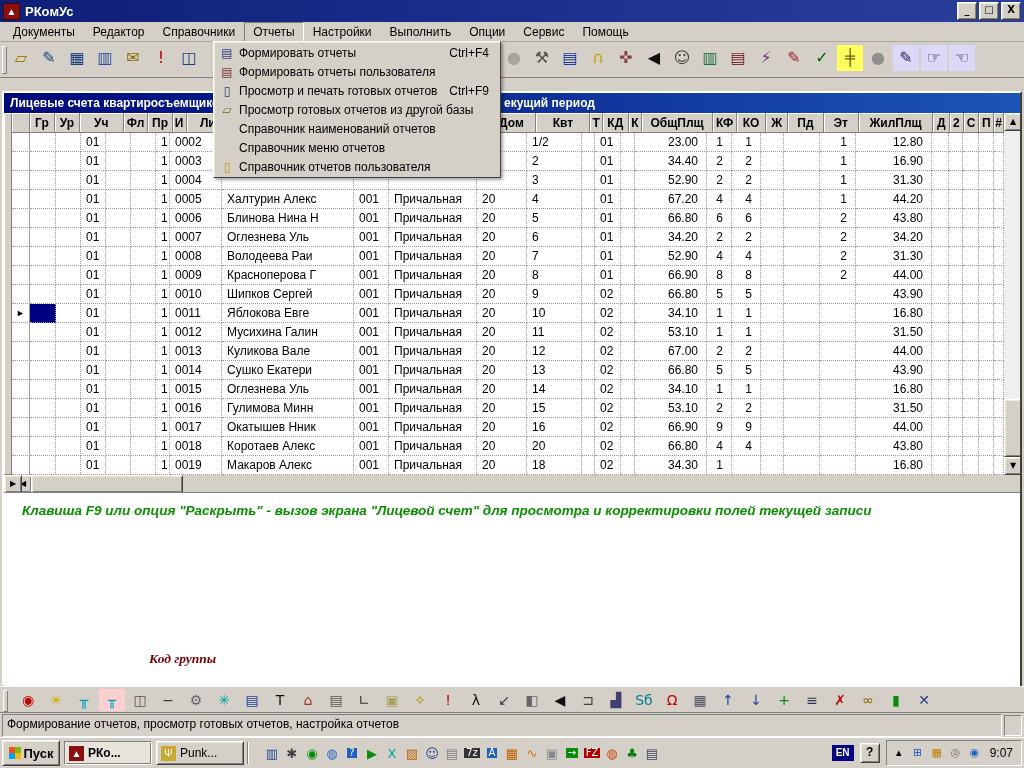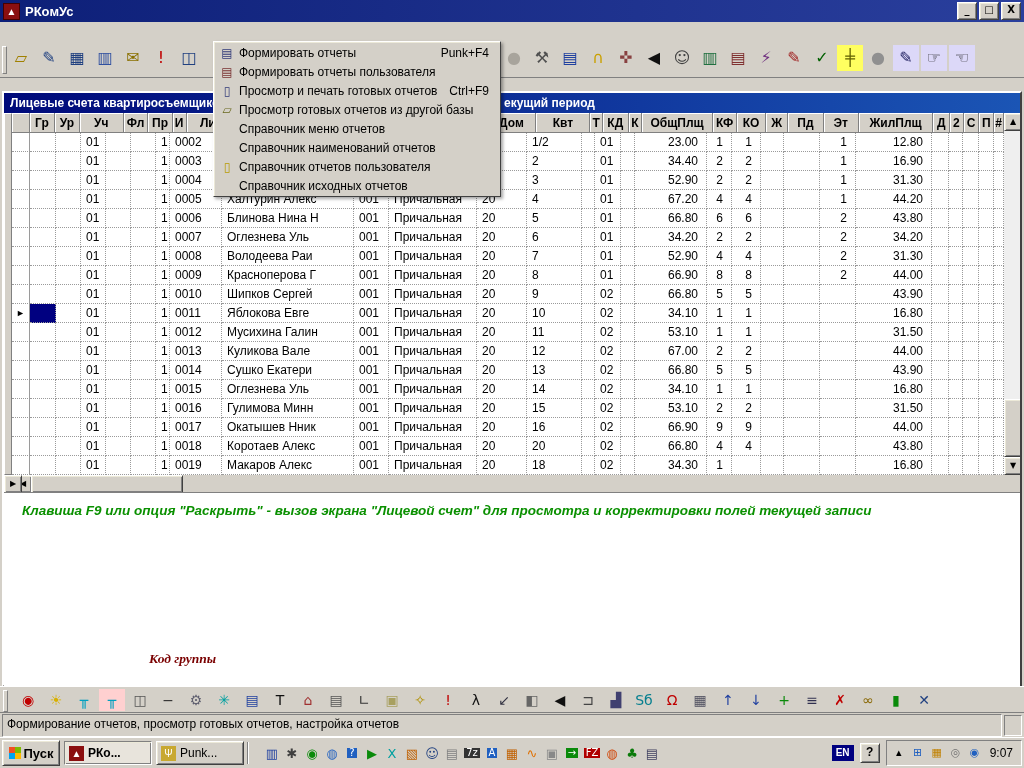--- a/index.html
+++ b/index.html
@@ -99,20 +99,31 @@
 <div id="screen">
 
   <div id="titlebar">
     <div id="appicon">▲</div>
     <div id="apptitle">РКомУс</div>
     <div class="wbtn raised">_</div>
     <div class="wbtn raised">□</div>
     <div class="wbtn raised">X</div>
   </div>
 
+  <div id="menubar">
+      <div class="menu-item">Документы</div>
+      <div class="menu-item">Редактор</div>
+      <div class="menu-item">Справочники</div>
+      <div class="menu-item active">Отчеты</div>
+      <div class="menu-item">Настройки</div>
+      <div class="menu-item">Выполнить</div>
+      <div class="menu-item">Опции</div>
+      <div class="menu-item">Сервис</div>
+      <div class="menu-item">Помощь</div>
+    </div>
 
   <div id="toolbar">
     <div class="tb-grip"></div>
     <div class="icongroup" id="tbleft" style="left:7px">
         <div class="tbtn">
           <span class="tglyph" style="color: rgb(160, 128, 0);">▱</span>
         </div>
         <div class="tbtn">
           <span class="tglyph" style="color: rgb(32, 64, 128);">✎</span>
         </div>
@@ -782,55 +793,50 @@
     <div id="infopanel">
       <div id="hint">Клавиша F9 или опция "Раскрыть" - вызов экрана "Лицевой счет" для просмотра и корректировки полей текущей записи</div>
       <div id="grouplabel">Код группы</div>
     </div>
   </div>
 
   <div id="dropdown">
       <div class="dd-item">
         <span class="dd-ico" style="color: rgb(48, 58, 120);">▤</span>
         <span class="dd-label">Формировать отчеты</span>
-        <span class="dd-sc">Punk+F4</span>
+        <span class="dd-sc">Ctrl+F4</span>
       </div>
       <div class="dd-item">
         <span class="dd-ico" style="color: rgb(120, 48, 48);">▤</span>
         <span class="dd-label">Формировать отчеты пользователя</span>
         <span class="dd-sc"></span>
       </div>
       <div class="dd-item">
         <span class="dd-ico" style="color: rgb(48, 58, 120);">▯</span>
         <span class="dd-label">Просмотр и печать готовых отчетов</span>
         <span class="dd-sc">Ctrl+F9</span>
       </div>
       <div class="dd-item">
         <span class="dd-ico" style="color: rgb(106, 106, 32);">▱</span>
         <span class="dd-label">Просмотр готовых отчетов из другой базы</span>
         <span class="dd-sc"></span>
       </div>
       <div class="dd-item">
         <span class="dd-ico"></span>
-        <span class="dd-label">Справочник меню отчетов</span>
+        <span class="dd-label">Справочник наименований отчетов</span>
         <span class="dd-sc"></span>
       </div>
       <div class="dd-item">
         <span class="dd-ico"></span>
-        <span class="dd-label">Справочник наименований отчетов</span>
+        <span class="dd-label">Справочник меню отчетов</span>
         <span class="dd-sc"></span>
       </div>
       <div class="dd-item">
         <span class="dd-ico" style="color: rgb(184, 155, 0);">▯</span>
         <span class="dd-label">Справочник отчетов пользователя</span>
-        <span class="dd-sc"></span>
-      </div>
-      <div class="dd-item">
-        <span class="dd-ico"></span>
-        <span class="dd-label">Справочник исходных отчетов</span>
         <span class="dd-sc"></span>
       </div>
     </div>
 
   <div id="bottombar">
     <div id="bgrip"></div>
   <div class="btbtn">
         <span class="tglyph" style="color: rgb(192, 0, 0);">◉</span>
       </div>
       <div class="btbtn">

